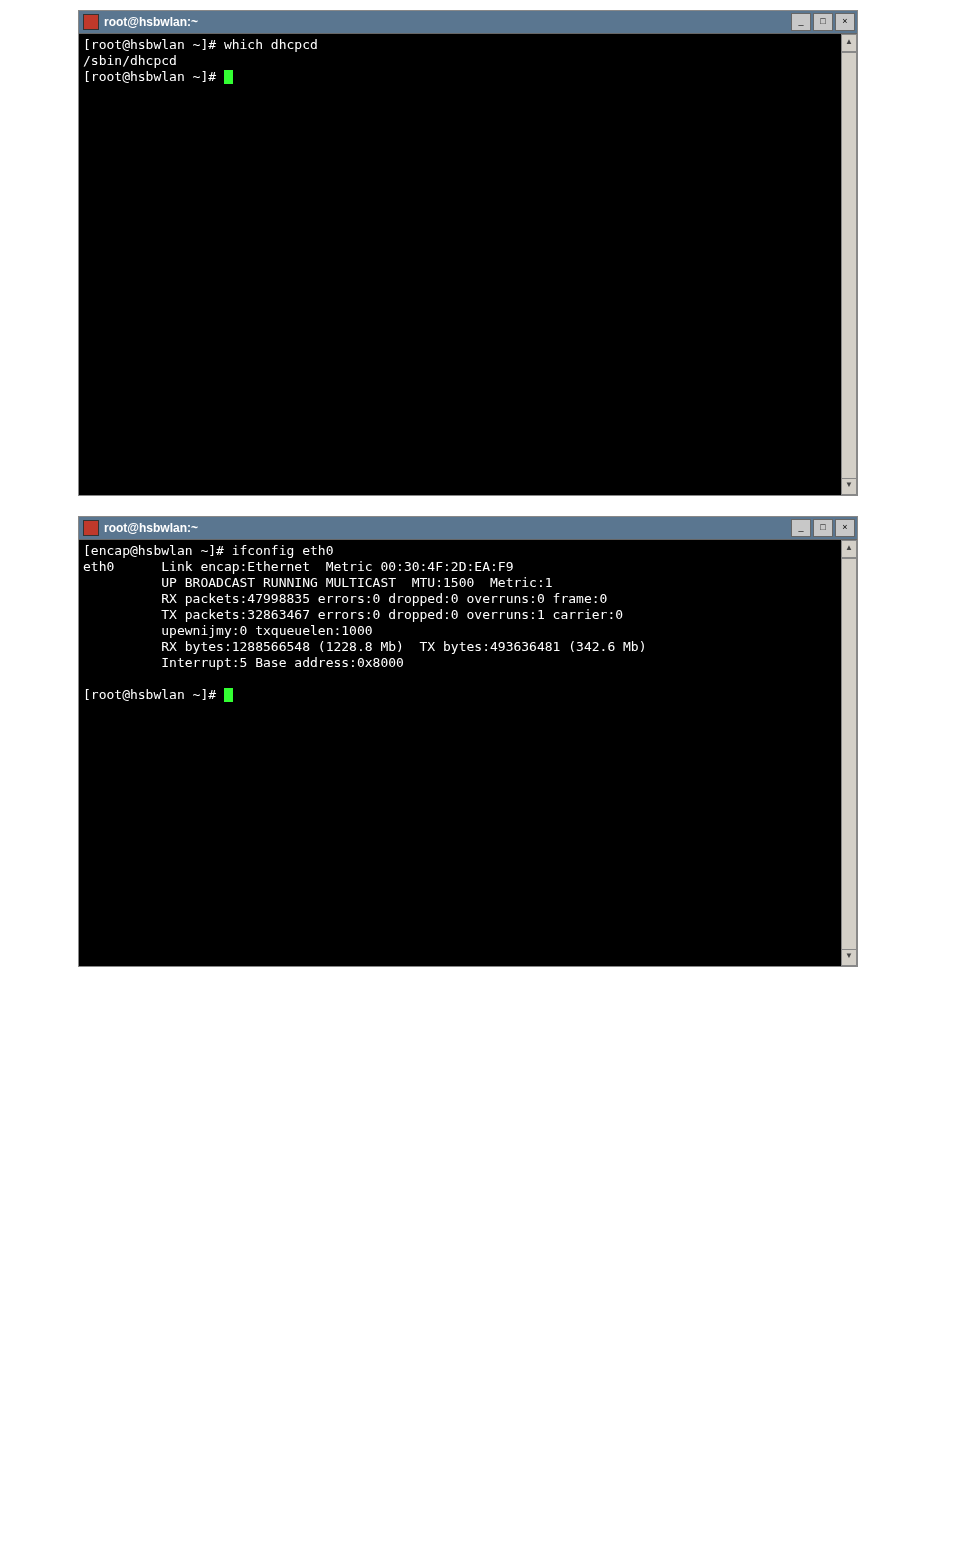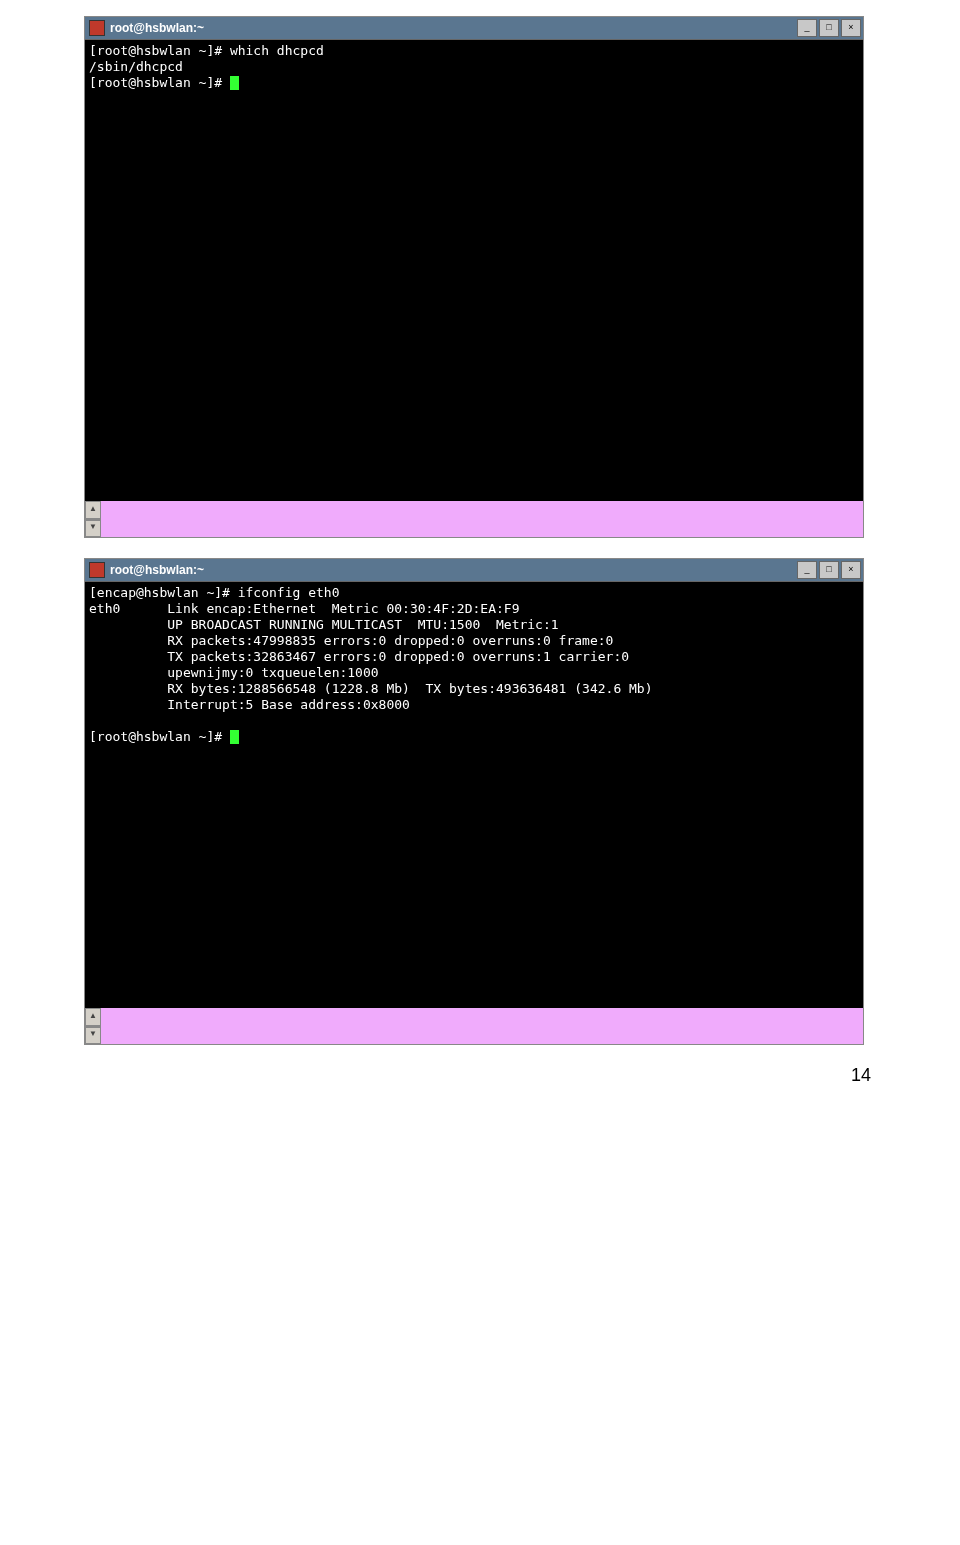--- a/index.html
+++ b/index.html
@@ -5,21 +5,21 @@
   body {
     margin: 0;
     padding: 0;
     background: #fff;
     font-family: Arial, Helvetica, sans-serif;
     font-size: 18px;
     color: #000;
     width: 960px;
   }
   .page {
-    padding: 14px;
+    padding: 8px;
   }
   .terminal-window {
     margin: 2px 70px 20px 70px;
     border: 1px solid #888;
     width: 780px;
     box-sizing: border-box;
   }
   .titlebar {
     background: linear-gradient(to bottom, #3a6ea5, #2a5a95);
     background: #5a7690;
@@ -58,22 +58,21 @@
     background: #c8c8c8;
     border: 1px solid #666;
     font-size: 9px;
     line-height: 14px;
     text-align: center;
     font-family: Arial, sans-serif;
     color: #000;
   }
   .term-body-wrap {
     display: flex;
-    background: #f0abfc;
-    flex-direction: column;
+    background: #15803d;
   }
   .term-content {
     flex: 1;
     background: #000;
     color: #fff;
     font-family: "DejaVu Sans Mono", "Courier New", monospace;
     font-size: 13px;
     line-height: 16px;
     padding: 3px 4px;
     min-height: 300px;
@@ -189,15 +188,14 @@
       <div class="scrollbar">
         <div class="scroll-btn">▲</div>
         <div class="scroll-track">
           <div class="scroll-thumb"></div>
         </div>
         <div class="scroll-btn">▼</div>
       </div>
     </div>
   </div>
 
-  <div class="page-num">14</div>
 
 </div>
 
 </body></html>

